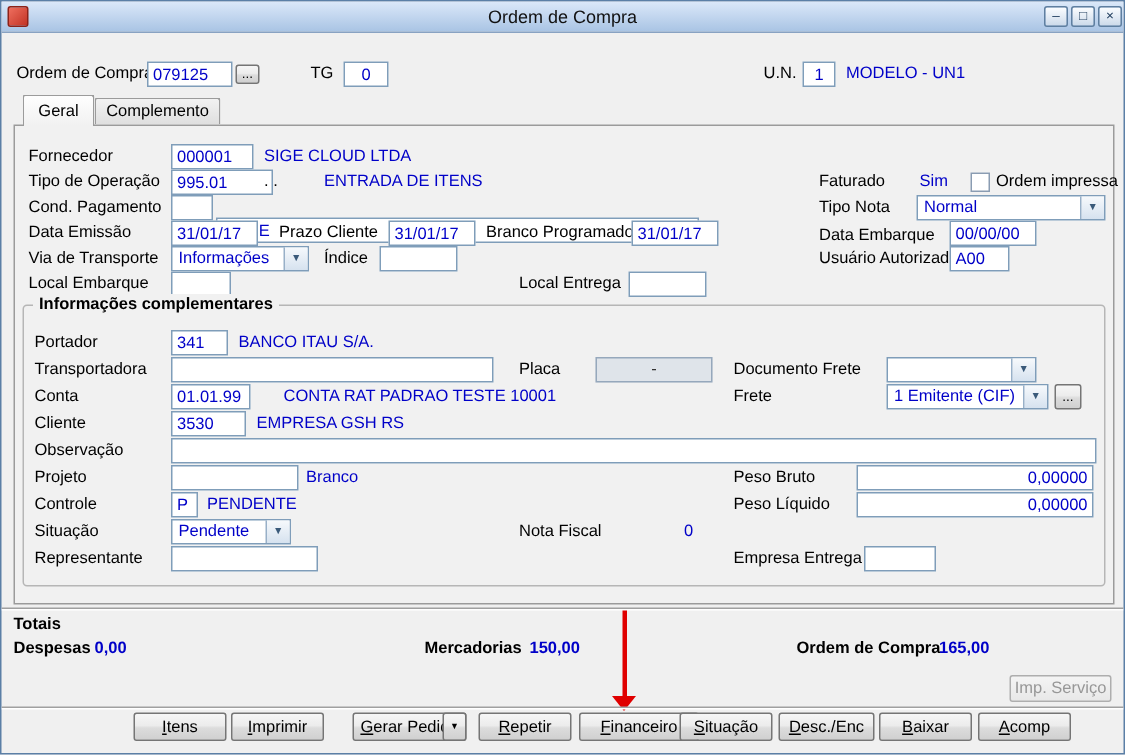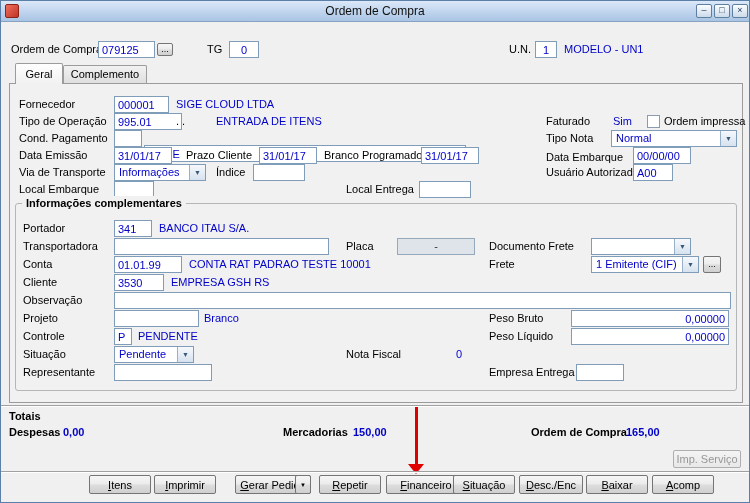--- a/index.html
+++ b/index.html
@@ -150,21 +150,21 @@
 <input class="fld" style="left: 113px; top: 237px; width: 215px;" value="">
 <span class="lbl" style="left:345px;top:237px">Placa</span>
 <div class="placa" style="left:396px;top:237px;width:78px">-</div>
 <span class="lbl" style="left:488px;top:237px">Documento Frete</span>
 <div class="combo" style="left:590px;top:237px;width:100px">
   <span class="cval"></span>
   <span class="carrow">▼</span>
 </div>
 
 <span class="lbl" style="left:22px;top:255px">Conta</span>
-<input class="fld" style="left: 113px; top: 255px; width: 68px;" value="01.01.99">
+<input class="fld" style="left: 113px; top: 255px; width: 53px;" value="01.01.99">
 <span class="lbl b" style="left:188px;top:255px">CONTA RAT PADRAO TESTE 10001</span>
 <span class="lbl" style="left:488px;top:255px">Frete</span>
 <div class="combo" style="left:590px;top:255px;width:108px">
   <span class="cval">1 Emitente (CIF)</span>
   <span class="carrow">▼</span>
 </div>
 <button class="btn mini" style="left:702px;top:255px;width:18px;height:17px;line-height:13px">...</button>
 
 <span class="lbl" style="left:22px;top:273px">Cliente</span>
 <input class="fld" style="left: 113px; top: 273px; width: 50px;" value="3530">

